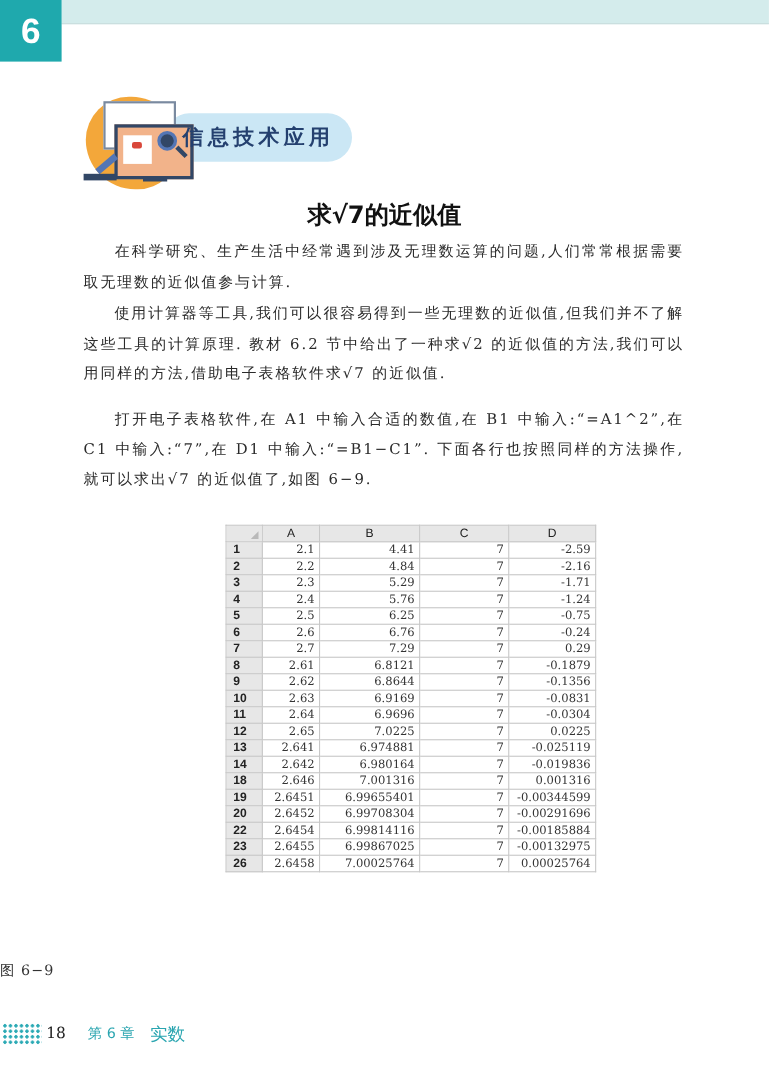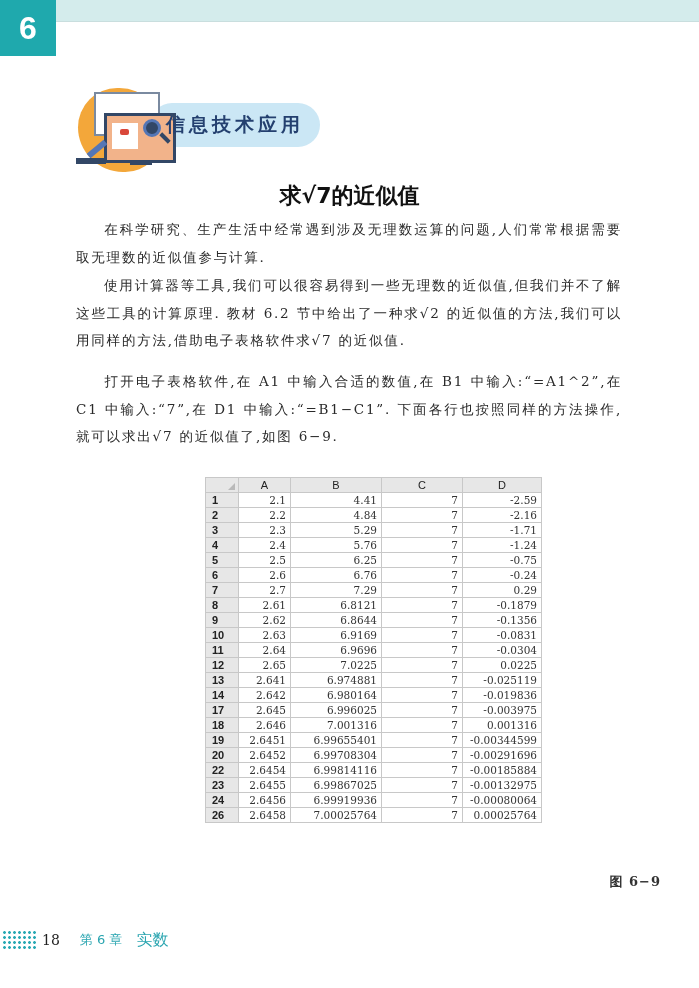--- a/index.html
+++ b/index.html
@@ -46,22 +46,22 @@
   .sheet th { background:#e7e7e7; font-family:"Liberation Sans", sans-serif; font-weight:normal;
               font-size:11px; color:#222; text-align:center; }
   .sheet td.rn { background:#e7e7e7; font-family:"Liberation Sans", sans-serif; font-weight:bold;
                  font-size:11px; text-align:left; width:18px; padding-left:6px; }
   .sheet td.num { text-align:right; color:#333; }
   .sheet th.corner { width:24px; position:relative; }
   .sheet th.corner::after { content:""; position:absolute; right:3px; bottom:2px; width:0; height:0;
                  border-left:7px solid transparent; border-bottom:7px solid #b9b9b9; }
   .col-a { width:43px; } .col-b { width:82px; } .col-c { width:72px; } .col-d { width:70px; }
 
-  .caption { position:absolute; left:0; width:661px; top:873px; text-align:right; font-size:13px;
-             color:#333; letter-spacing:1px;font-weight:bold; }
+  .caption { position:absolute; left:0; width:661px; top:873px; text-align:left; font-size:13px;
+             color:#333; letter-spacing:1px; }
   .footer { position:absolute; left:0; top:930px; height:20px; display:flex; align-items:center; }
   .dots { width:36px; height:20px; margin-left:2px;
           background-image:radial-gradient(circle, #29a9b4 1.3px, transparent 1.5px);
           background-size:5px 5px; }
   .page-num { margin-left:4px; font-size:14px; color:#222; }
   .chapter-label { margin-left:20px; font-family:"DejaVu Sans", sans-serif; font-size:13px; color:#2aa5b0; }
   .chapter-name { margin-left:14px; font-family:Liberation Sans, sans-serif; font-size:16px; color:#2aa5b0; }
 </style>
 </head>
 <body>
@@ -193,27 +193,20 @@
         <td class="num">-0.025119</td>
       </tr>
       <tr>
         <td class="rn">14</td>
         <td class="num">2.642</td>
         <td class="num">6.980164</td>
         <td class="num">7</td>
         <td class="num">-0.019836</td>
       </tr>
       <tr>
-        <td class="rn">17</td>
-        <td class="num">2.645</td>
-        <td class="num">6.996025</td>
-        <td class="num">7</td>
-        <td class="num">-0.003975</td>
-      </tr>
-      <tr>
         <td class="rn">18</td>
         <td class="num">2.646</td>
         <td class="num">7.001316</td>
         <td class="num">7</td>
         <td class="num">0.001316</td>
       </tr>
       <tr>
         <td class="rn">19</td>
         <td class="num">2.6451</td>
         <td class="num">6.99655401</td>
@@ -233,27 +226,20 @@
         <td class="num">6.99814116</td>
         <td class="num">7</td>
         <td class="num">-0.00185884</td>
       </tr>
       <tr>
         <td class="rn">23</td>
         <td class="num">2.6455</td>
         <td class="num">6.99867025</td>
         <td class="num">7</td>
         <td class="num">-0.00132975</td>
-      </tr>
-      <tr>
-        <td class="rn">24</td>
-        <td class="num">2.6456</td>
-        <td class="num">6.99919936</td>
-        <td class="num">7</td>
-        <td class="num">-0.00080064</td>
       </tr>
       <tr>
         <td class="rn">26</td>
         <td class="num">2.6458</td>
         <td class="num">7.00025764</td>
         <td class="num">7</td>
         <td class="num">0.00025764</td>
       </tr>
     </tbody>
 </table>

